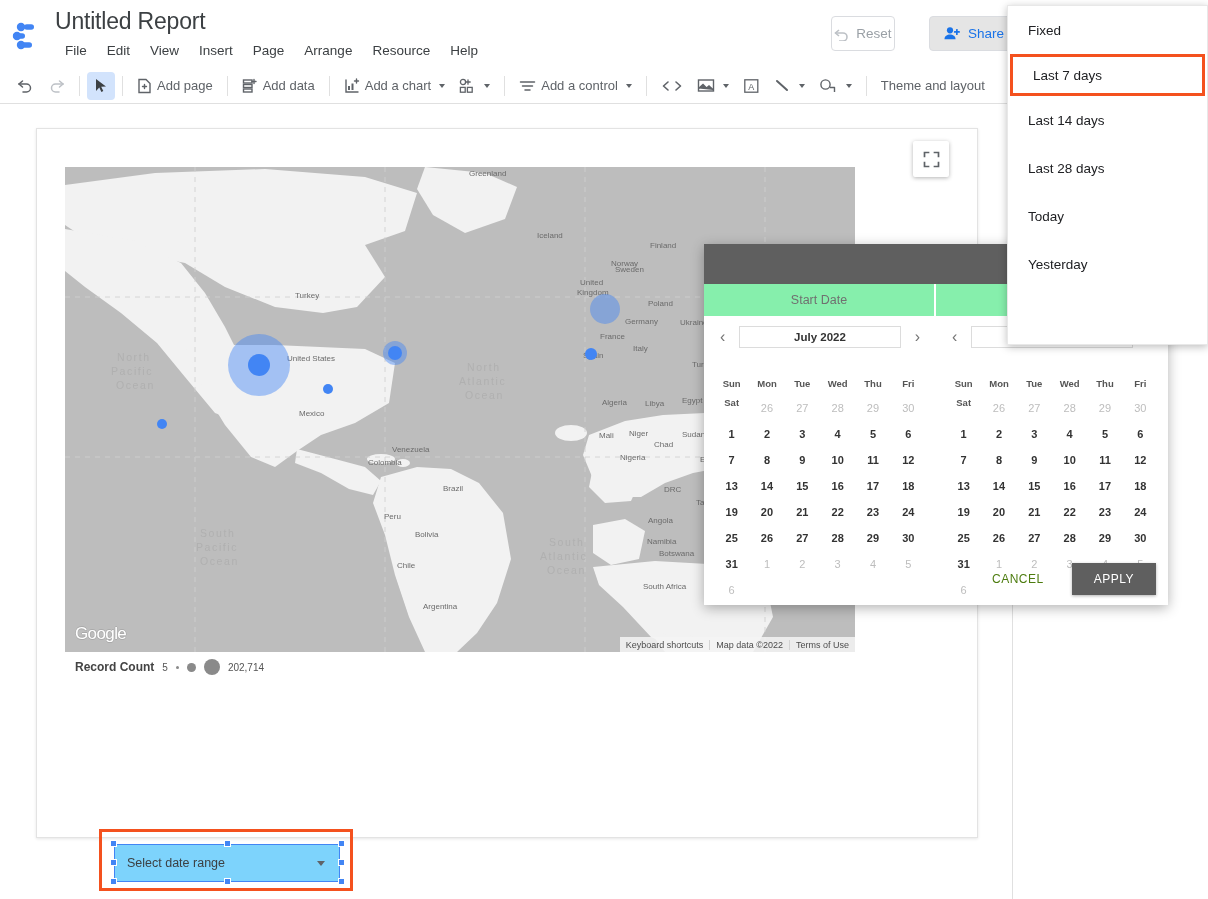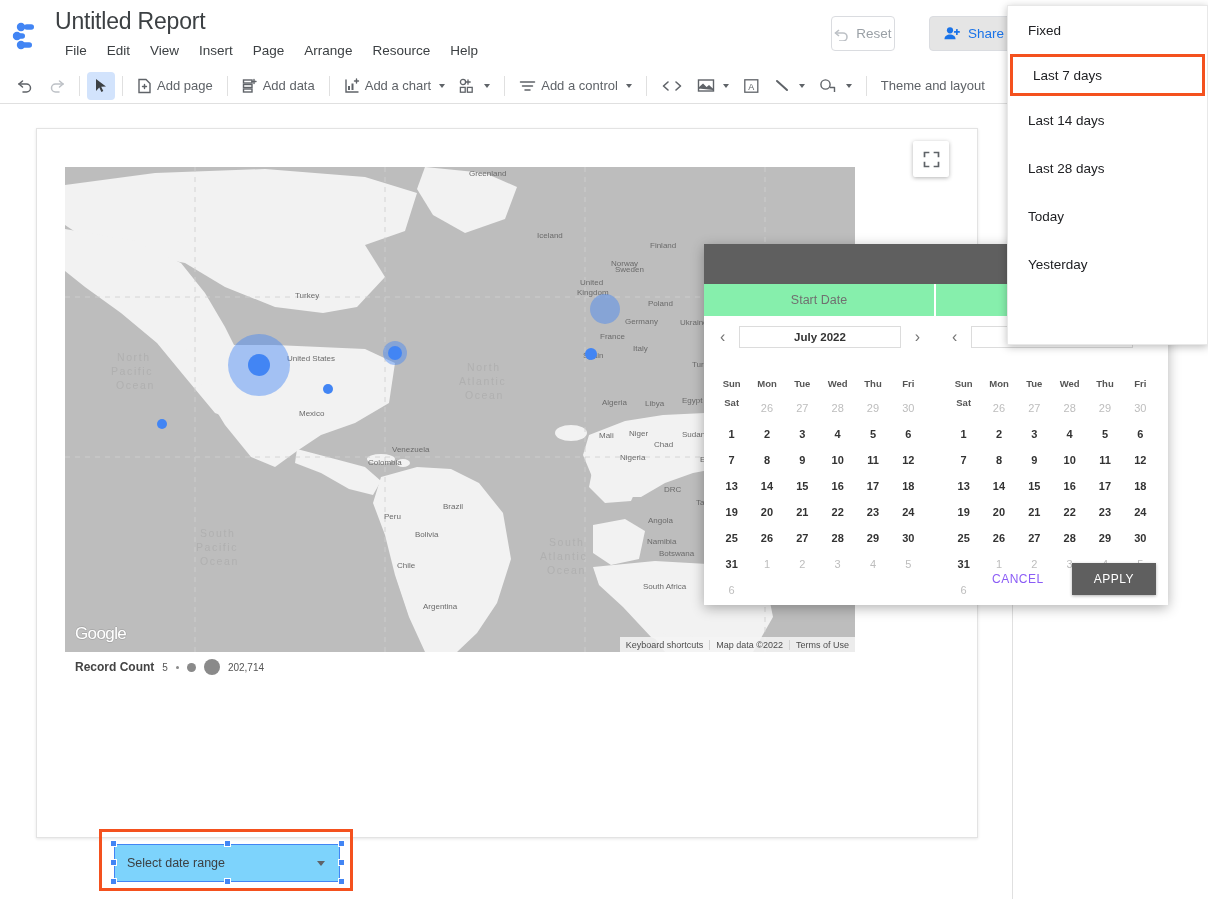--- a/index.html
+++ b/index.html
@@ -160,21 +160,21 @@
   }
   .dp-grid { display:grid; grid-template-columns:repeat(6,1fr); margin-top:24px; }
   .dp-dow {
     text-align:center; font-size:9.5px; font-weight:bold; color:#555; padding:2px 0 6px;
   }
   .dp-day { text-align:center; font-size:11px; color:#333; padding:7px 0; font-weight:bold;}
   .dp-day.muted { color:#bdbdbd; font-weight:normal; }
   .dp-actions {
     position:absolute; right:12px; bottom:10px; display:flex; align-items:center; gap:10px;
   }
-  .dp-cancel { font-size:12px; color:#8b5cf6; padding:8px 18px; letter-spacing:0.5px; }
+  .dp-cancel { font-size:12px; color:#4d7c0f; padding:8px 18px; letter-spacing:0.5px; }
   .dp-apply {
     font-size:12px; color:#fff; background:#5f5f5f; padding:9px 22px;
     letter-spacing:0.5px; box-shadow:0 1px 3px rgba(0,0,0,0.3);
   }
   svg { display:block; }
 </style>
 </head>
 <body>
 
 <div id="root">
@@ -432,21 +432,21 @@
             <div class="map-label country" style="left: 564px; top: 262px;">Niger</div>
             <div class="map-label country" style="left: 617px; top: 263px;">Sudan</div>
             <div class="map-label country" style="left: 589px; top: 273px;">Chad</div>
             <div class="map-label country" style="left: 555px; top: 286px;">Nigeria</div>
             <div class="map-label country" style="left: 635px; top: 288px;">Ethiopia</div>
             <div class="map-label country" style="left: 327px; top: 278px;">Venezuela</div>
             <div class="map-label country" style="left: 303px; top: 291px;">Colombia</div>
             <div class="map-label country" style="left: 599px; top: 318px;">DRC</div>
             <div class="map-label country" style="left: 646px; top: 313px;">Kenya</div>
             <div class="map-label country" style="left: 631px; top: 331px;">Tanzania</div>
-            <div class="map-label country" style="left: 378px; top: 335px; text-align: center;">Brazil</div>
+            <div class="map-label country" style="left: 378px; top: 317px; text-align: center;">Brazil</div>
             <div class="map-label country" style="left: 319px; top: 345px;">Peru</div>
             <div class="map-label country" style="left: 350px; top: 363px;">Bolivia</div>
             <div class="map-label country" style="left: 583px; top: 349px;">Angola</div>
             <div class="map-label country" style="left: 582px; top: 370px;">Namibia</div>
             <div class="map-label country" style="left: 594px; top: 382px;">Botswana</div>
             <div class="map-label country" style="left: 644px; top: 375px;">Madagascar</div>
             <div class="map-label country" style="left: 332px; top: 394px;">Chile</div>
             <div class="map-label country" style="left: 578px; top: 415px;">South Africa</div>
             <div class="map-label country" style="left: 358px; top: 435px;">Argentina</div>
             <div class="map-label ocean" style="left: 52px; top: 184px;">North</div>

